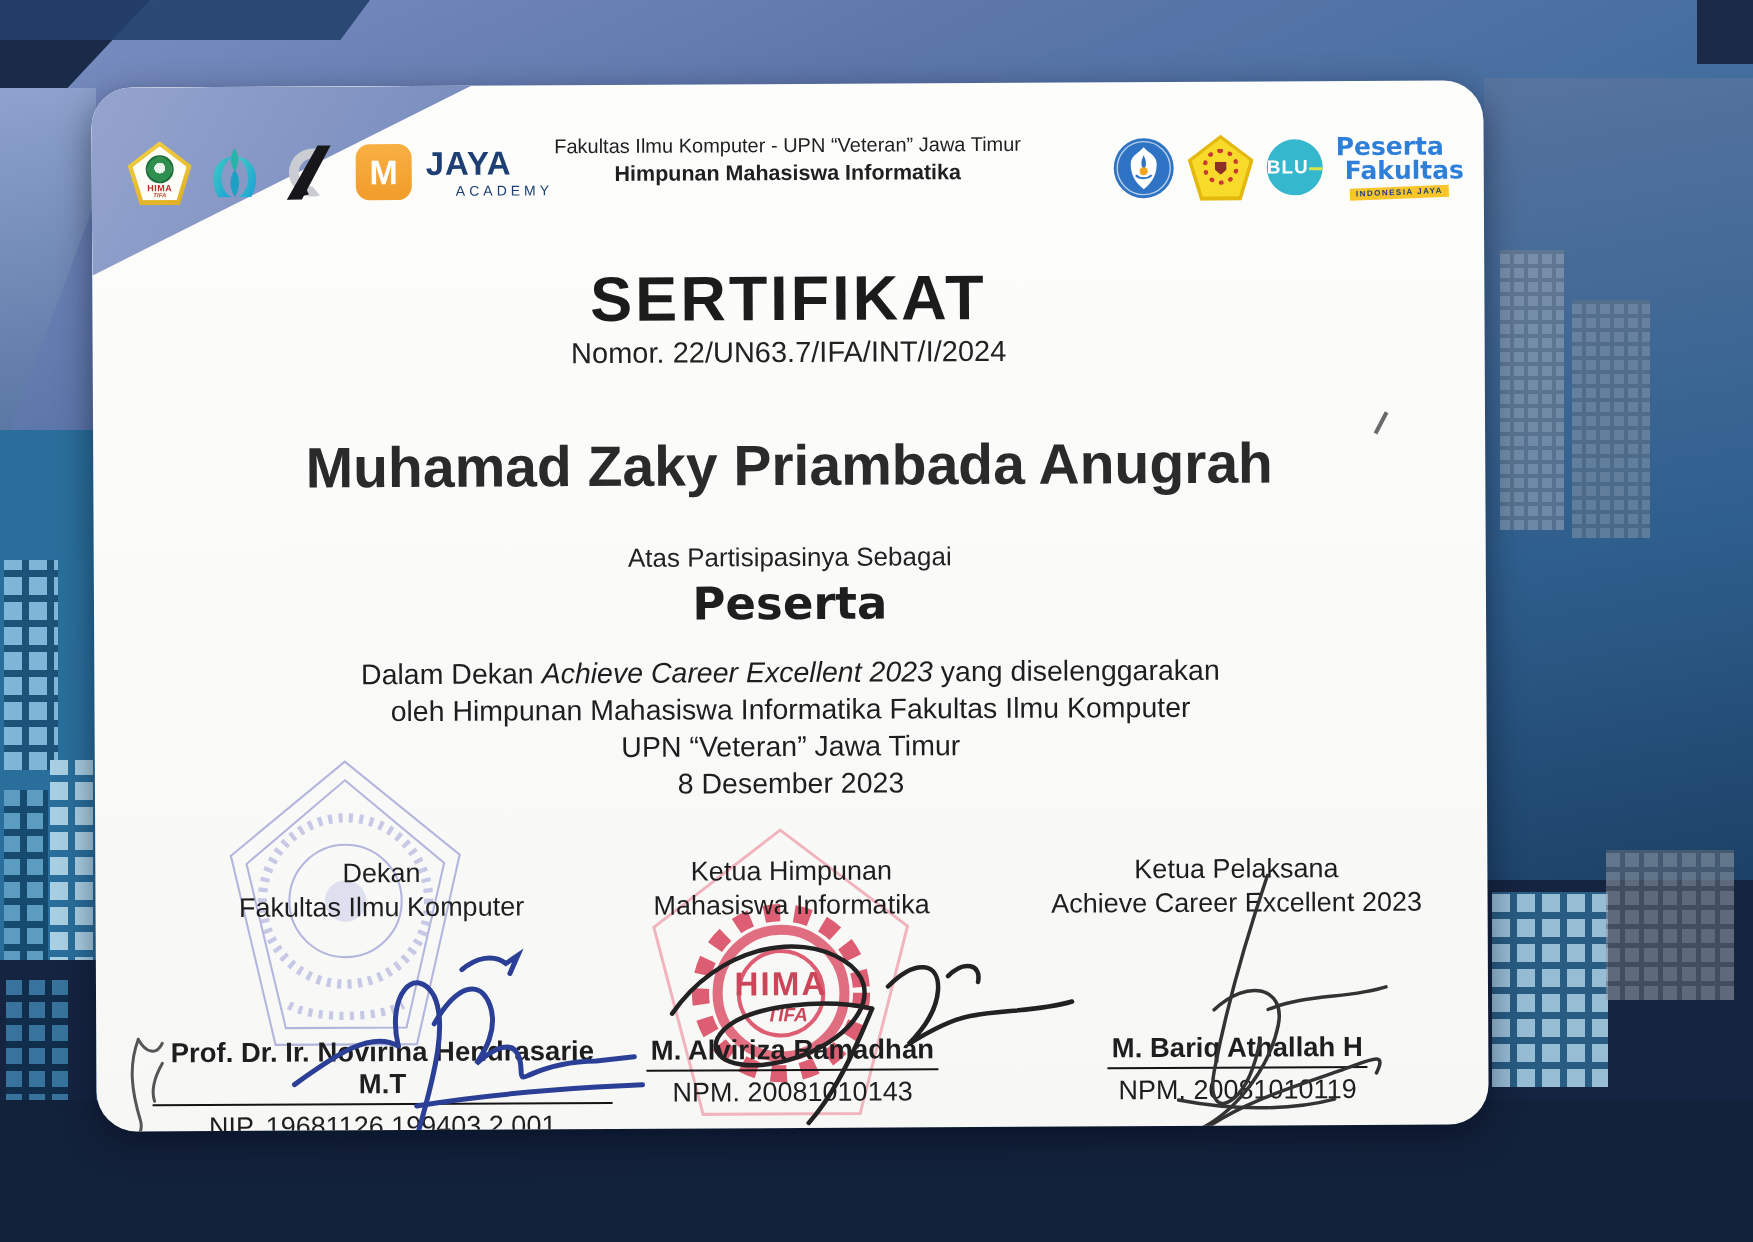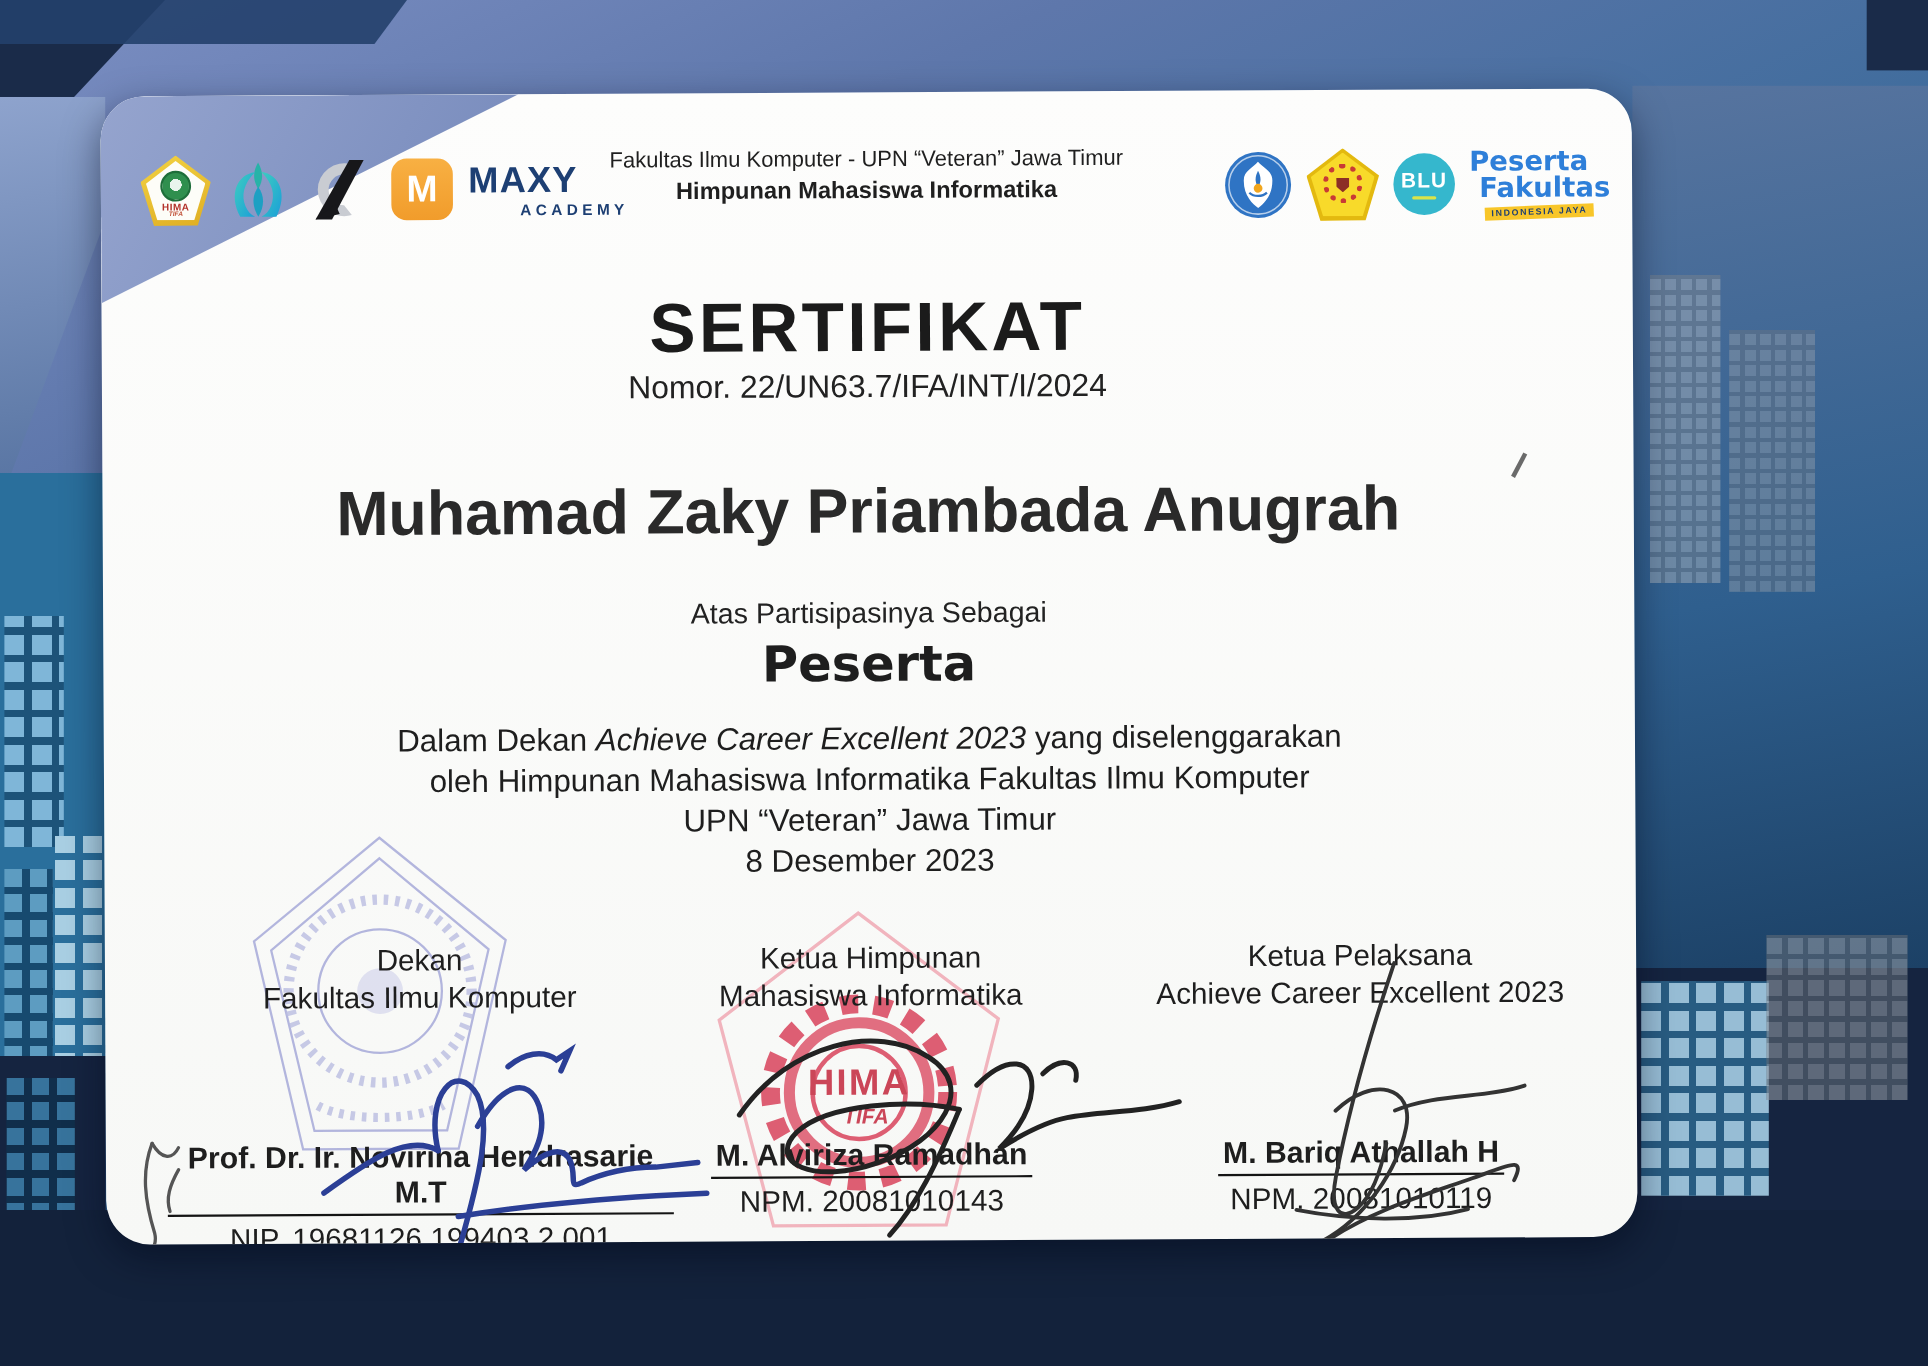--- a/index.html
+++ b/index.html
@@ -65,32 +65,32 @@
   .hima .outer { inset:0; background:linear-gradient(160deg,#f2d243,#dfae23); }
   .hima .inner { inset:5px; background:#fdfdf8; }
   .hima-core { position:absolute; left:18px; top:14px; width:28px; height:28px; border-radius:50%;
     background:radial-gradient(circle at 50% 45%, #e9f4ec 0 30%, #2f8f4e 31% 100%); border:2px solid #1e6e3a; }
   .hima-t1 { position:absolute; left:0; right:0; top:42px; text-align:center; font-size:9px; font-weight:800; color:#b3322b; letter-spacing:.5px; }
   .hima-t2 { position:absolute; left:0; right:0; top:51px; text-align:center; font-size:6px; font-weight:700; font-style:italic; color:#c2543a; }
   .maxy-tile { width:56px; height:56px; border-radius:14px; background:linear-gradient(180deg,#f8b043,#f19c2b);
     display:flex; align-items:center; justify-content:center; color:#fff; font-size:34px; font-weight:800; }
   .maxy-word { color:#1d3f73; line-height:1; }
   .maxy-w1 { font-size:33px; font-weight:800; letter-spacing:1px; }
-  .maxy-w2 { font-size:14px; font-weight:700; letter-spacing:4px; margin:4px 0 0 47px; }
+  .maxy-w2 { font-size:14px; font-weight:400; letter-spacing:4px; margin:4px 0 0 30px; }
 
   .kemdik { position:relative; width:62px; height:62px; }
   .upn { position:relative; width:66px; height:66px; }
   .upn .outer { inset:0; background:#e3b90f; }
   .upn .inner { inset:4px; background:#f8da2a; }
   .upn-ring { position:absolute; left:15px; top:14px; width:36px; height:36px; border-radius:50%;
     border:5px dotted #c93a35; }
   .upn-shield { position:absolute; left:27px; top:27px; width:12px; height:13px; background:#8c2f26;
     clip-path:polygon(0 0,100% 0,100% 60%,50% 100%,0 60%); }
-  .blu { width:56px; height:56px; border-radius:50%; background:#35b7cd; display:flex; flex-direction:column;
-    align-items:center; justify-content:center; }
+  .blu { width:56px; height:56px; border-radius:50%; background:#35b7cd; display:flex; flex-direction:row;
+    align-items:center; justify-content:flex-start; }
   .blu-label { color:#fff; font-size:19px; font-weight:800; letter-spacing:1px; }
   .blu-bar { width:22px; height:3px; background:#d9e44a; margin-top:2px; border-radius:2px; }
   .km { width:122px; line-height:.95; }
   .km-l1, .km-l2 { color:#2e7fd9; font-size:25px; font-weight:800; font-family:"DejaVu Sans", sans-serif; }
   .km-l2 { margin-left:9px; }
   .km-banner { display:inline-block; margin:3px 0 0 14px; padding:2px 6px; background:#f8c629; color:#1d3f73;
     font-size:8px; font-weight:800; letter-spacing:1.5px; transform:rotate(-2deg); }
 
   .header-center { left:396px; top:50px; width:600px; text-align:center; color:#1f1f1f; z-index:3; }
   .hc1 { font-size:20px; }
@@ -174,21 +174,21 @@
       </svg>
       <svg width="64" height="58" viewBox="0 0 64 58">
         <path d="M42 6 A24 24 0 1 0 42 52 L35 43 A14 14 0 1 1 35 15 Z" fill="#c9ccd2"></path>
         <path d="M40 2 L53 2 L24 56 L9 56 Z" fill="#17171a"></path>
         <path d="M9 56 L27 42 L31 51 Z" fill="#17171a"></path>
       </svg>
       <div class="maxy-tile">
         <span>M</span>
       </div>
       <div class="maxy-word">
-        <div class="maxy-w1">MAXY</div>
+        <div class="maxy-w1">JAYA</div>
         <div class="maxy-w2">ACADEMY</div>
       </div>
     </div>
 
     <div class="abs header-center">
       <div class="hc1">Fakultas Ilmu Komputer - UPN “Veteran” Jawa Timur</div>
       <div class="hc2">Himpunan Mahasiswa Informatika</div>
     </div>
 
     <div class="abs logos-right">

